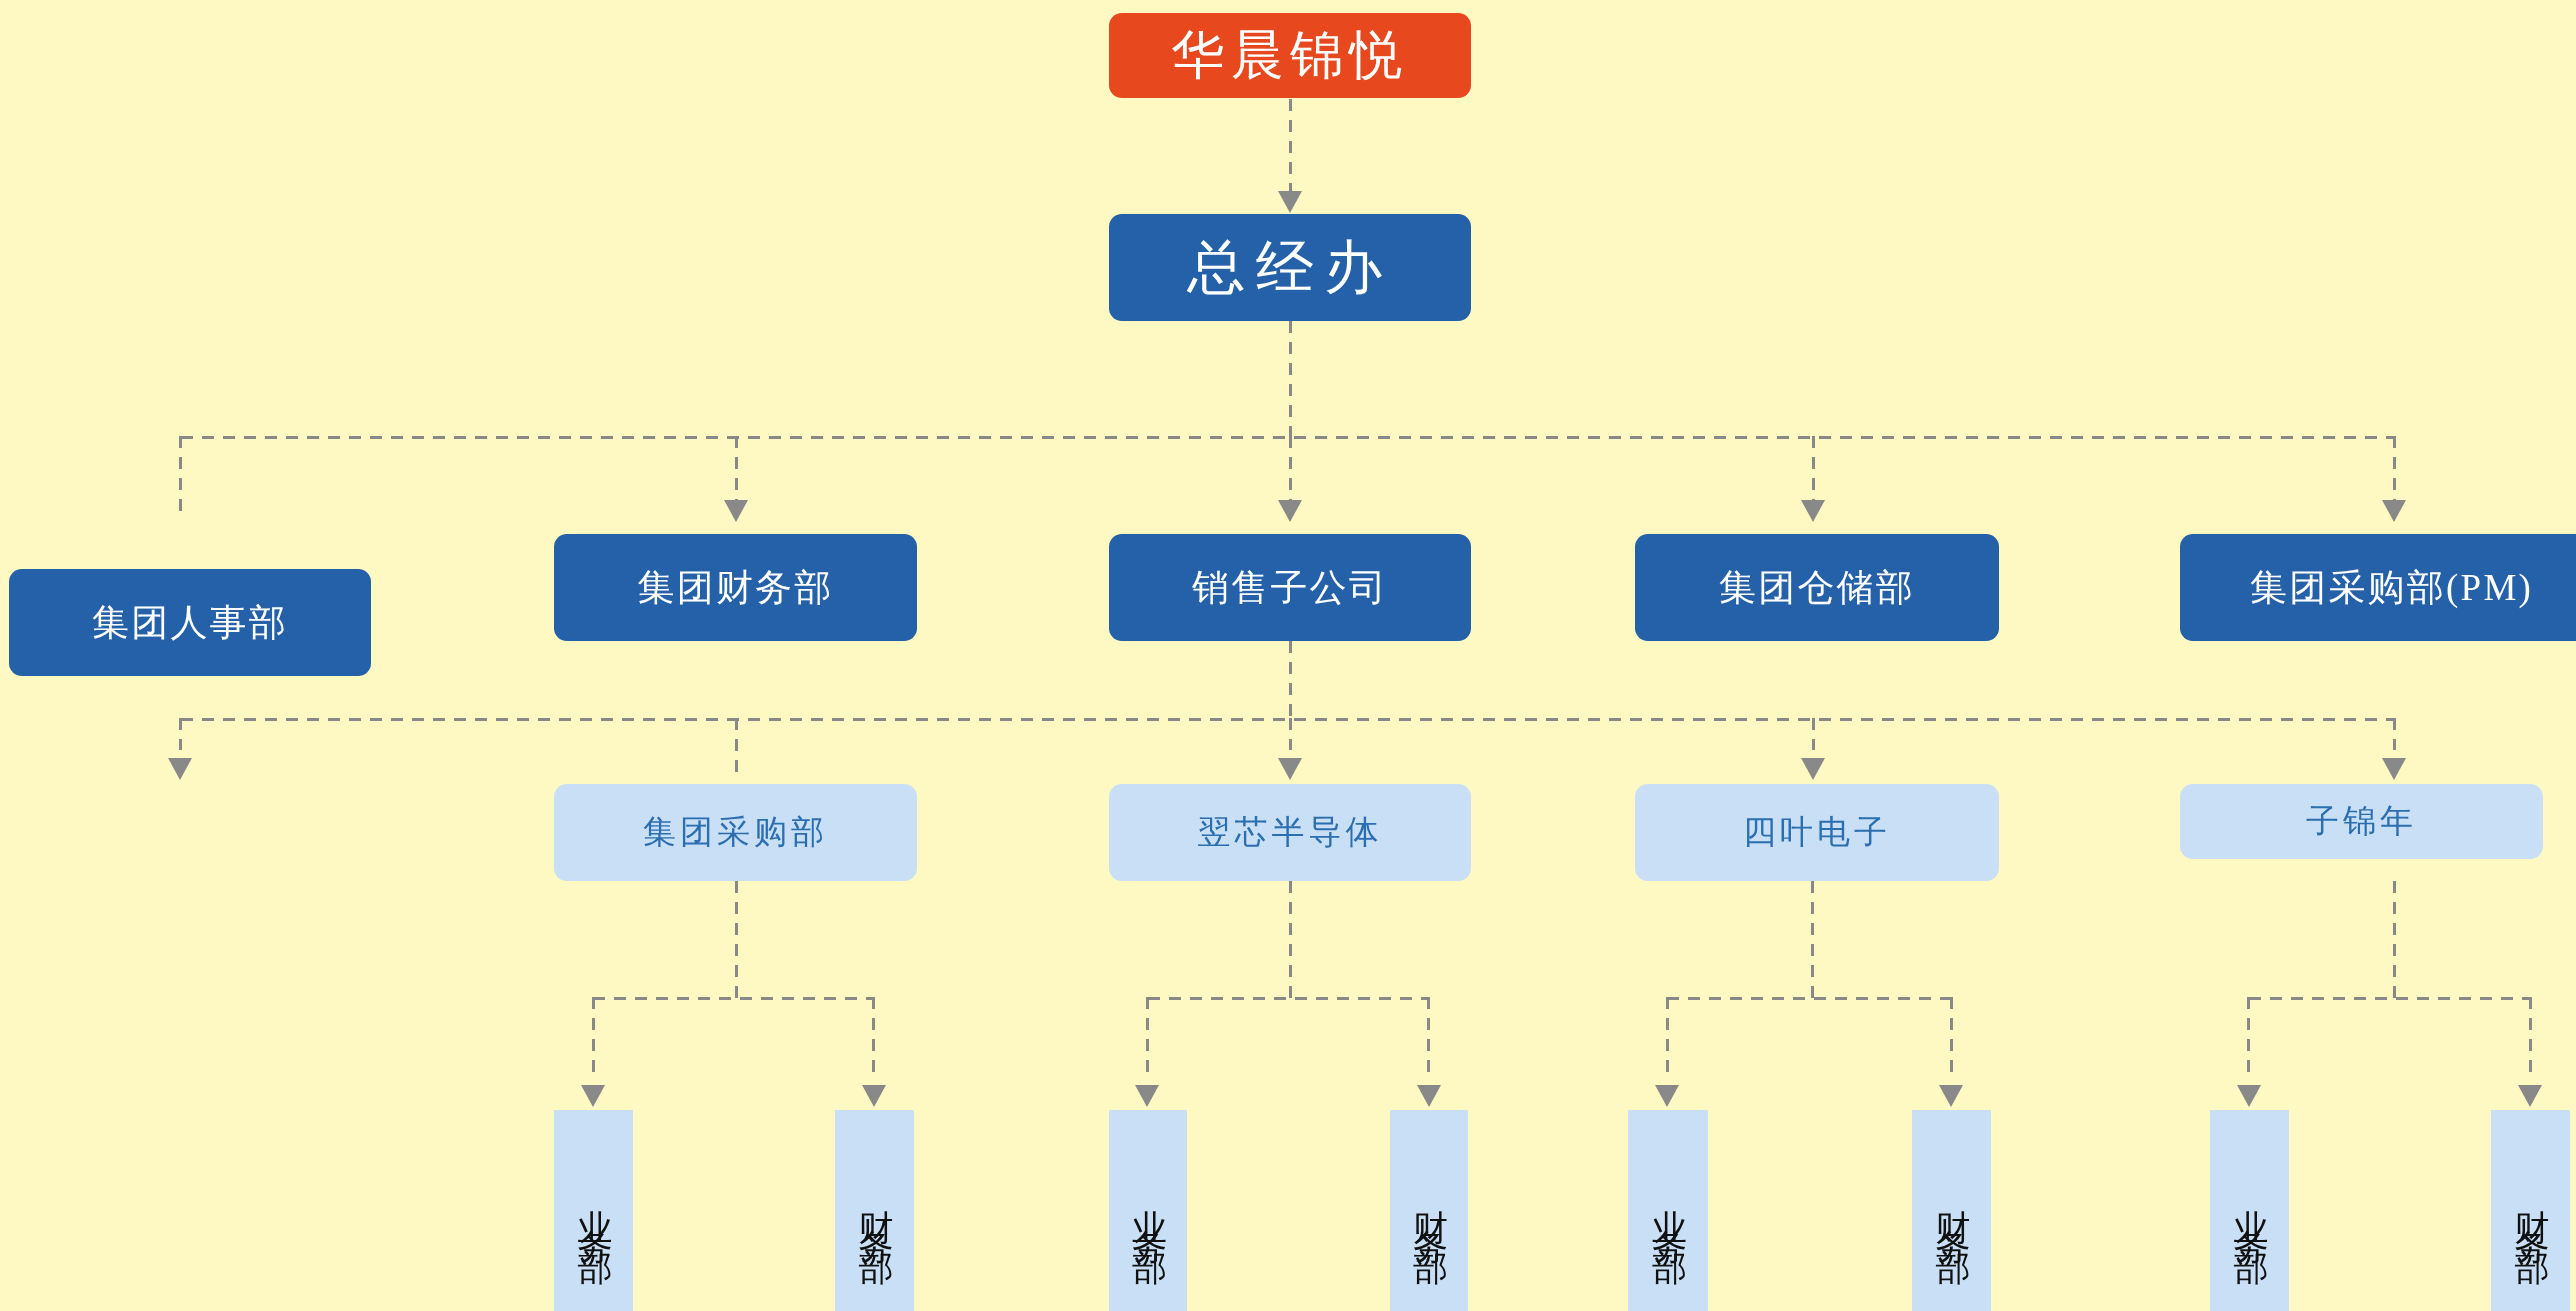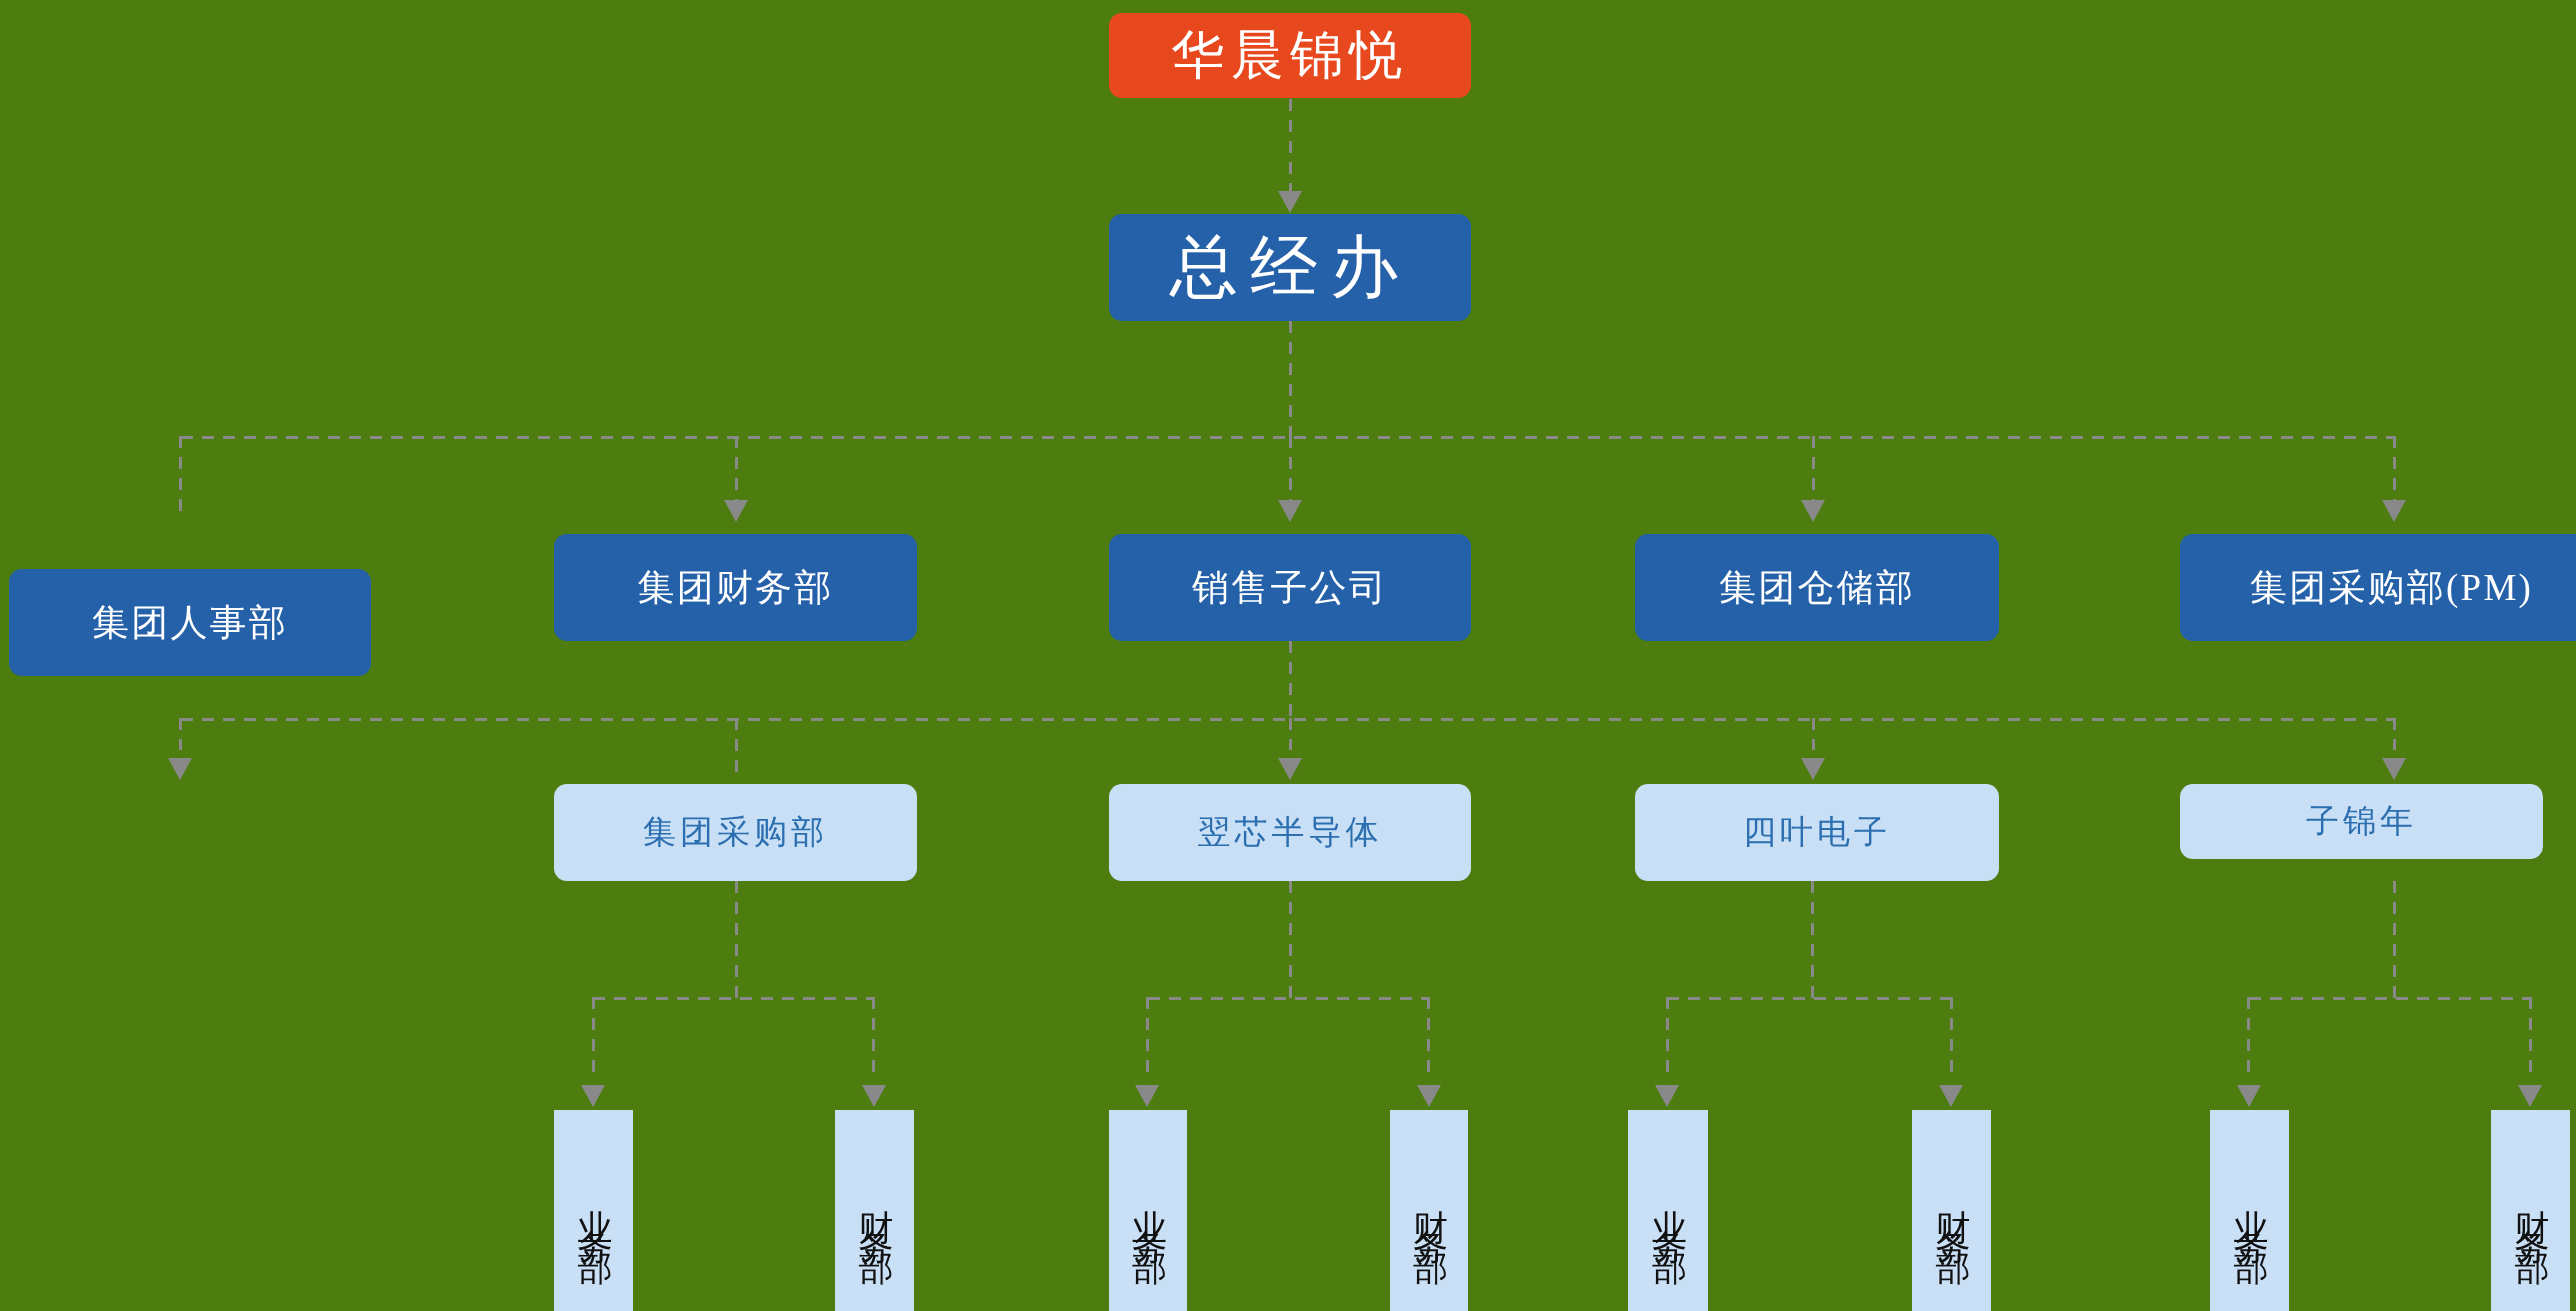--- a/index.html
+++ b/index.html
@@ -1,27 +1,27 @@
 <!DOCTYPE html>
 <html style="font-size:8.5px"><head>
 <meta charset="utf-8">
 <style>
   html,body{margin:0;padding:0;background:#ffffff;}
   #canvas{
-    position:relative;width:2576px;height:1312px;background:#4d7c0f;overflow:hidden;
+    position:relative;width:2576px;height:1312px;background:#fef9c3;overflow:hidden;
     font-family:"Liberation Serif","DejaVu Serif",serif;
   }
   .box{
     position:absolute;display:flex;align-items:center;justify-content:center;
     text-align:center;box-sizing:border-box;
   }
   .round{border-radius:12.8px;}
   .root-box{background:#E8481D;color:#ffffff;font-size:53px;letter-spacing:.12em;}
   .dark-box{background:#2561A8;color:#ffffff;}
-  .gm{font-size:68px;letter-spacing:.18em;}
+  .gm{font-size:58px;letter-spacing:.18em;}
   .dept{font-size:37px;letter-spacing:.06em;}
   .light-box{background:#C9DFF5;color:#2B6FB0;font-size:33px;letter-spacing:.12em;}
   .vbox{
     background:#C9DFF5;color:#111111;font-size:35px;
     writing-mode:vertical-rl;text-orientation:upright;letter-spacing:.55em;
   }
   .hline{
     position:absolute;height:2.7px;
     background:repeating-linear-gradient(90deg,#898989 0 11.7px,transparent 11.7px 21px);
   }

